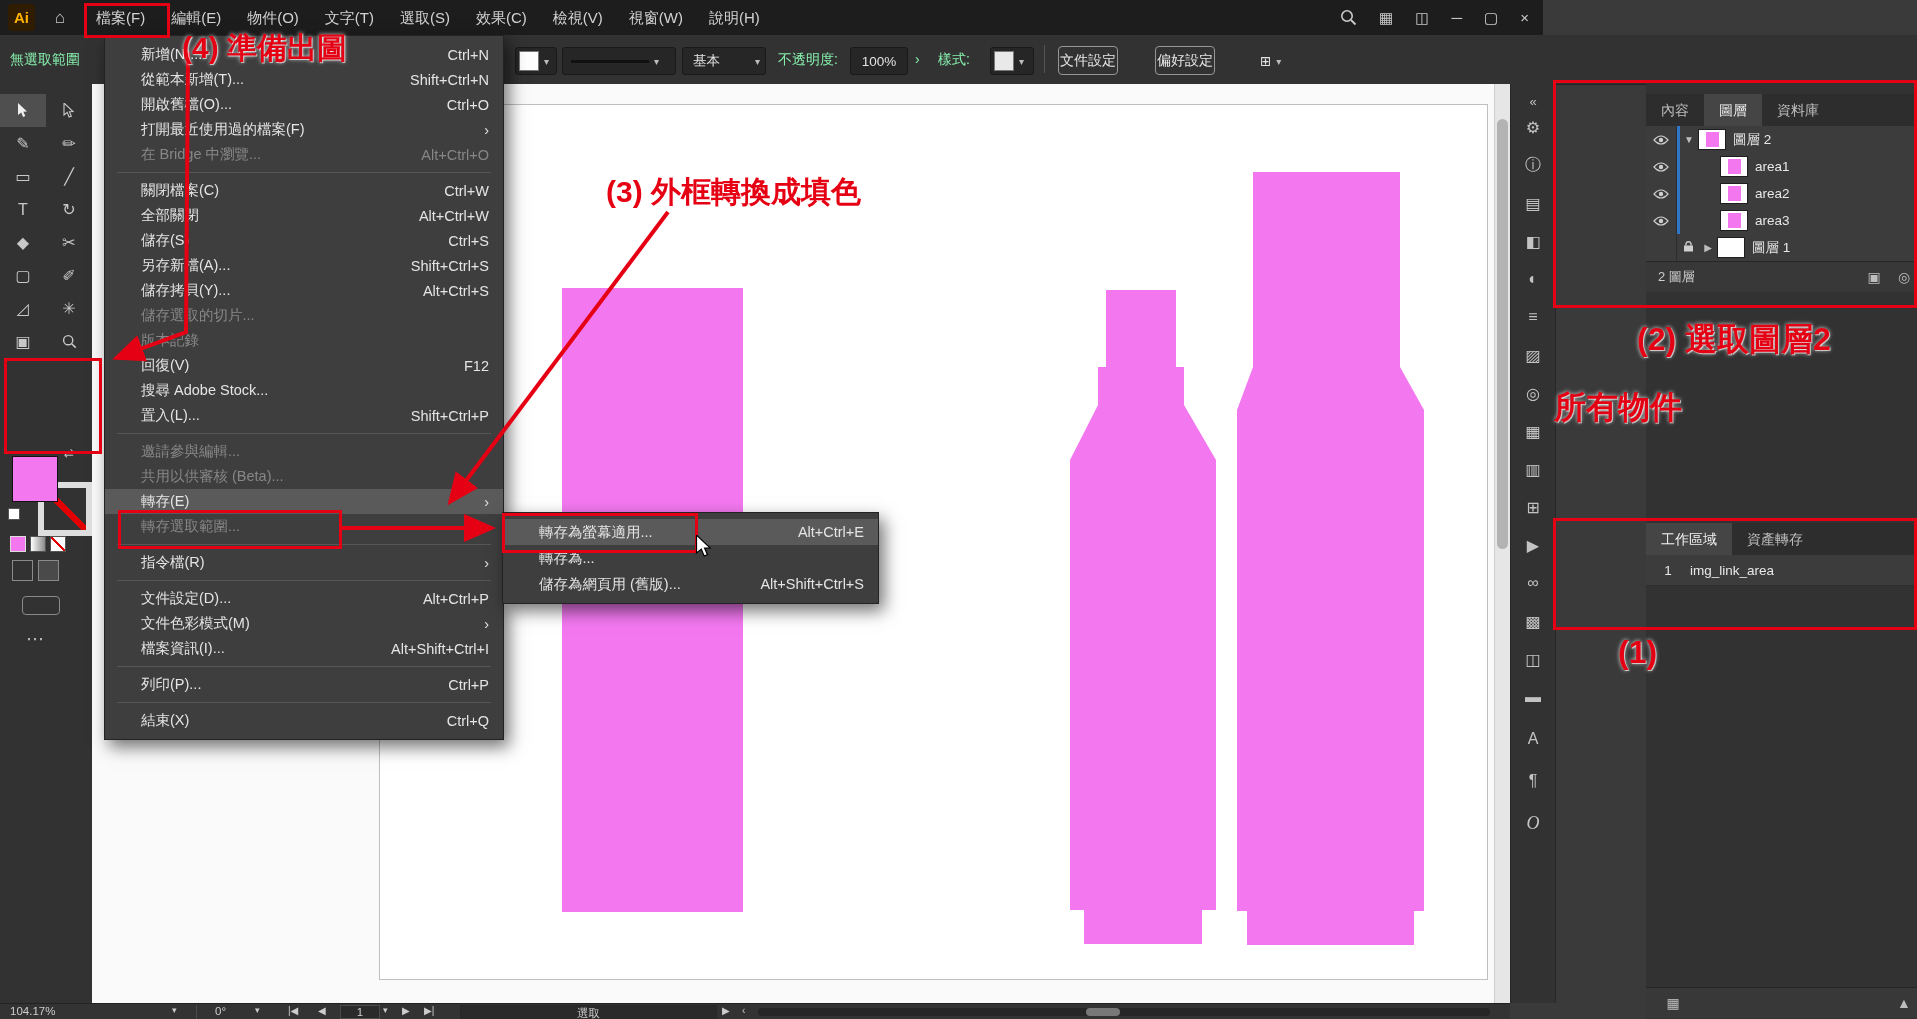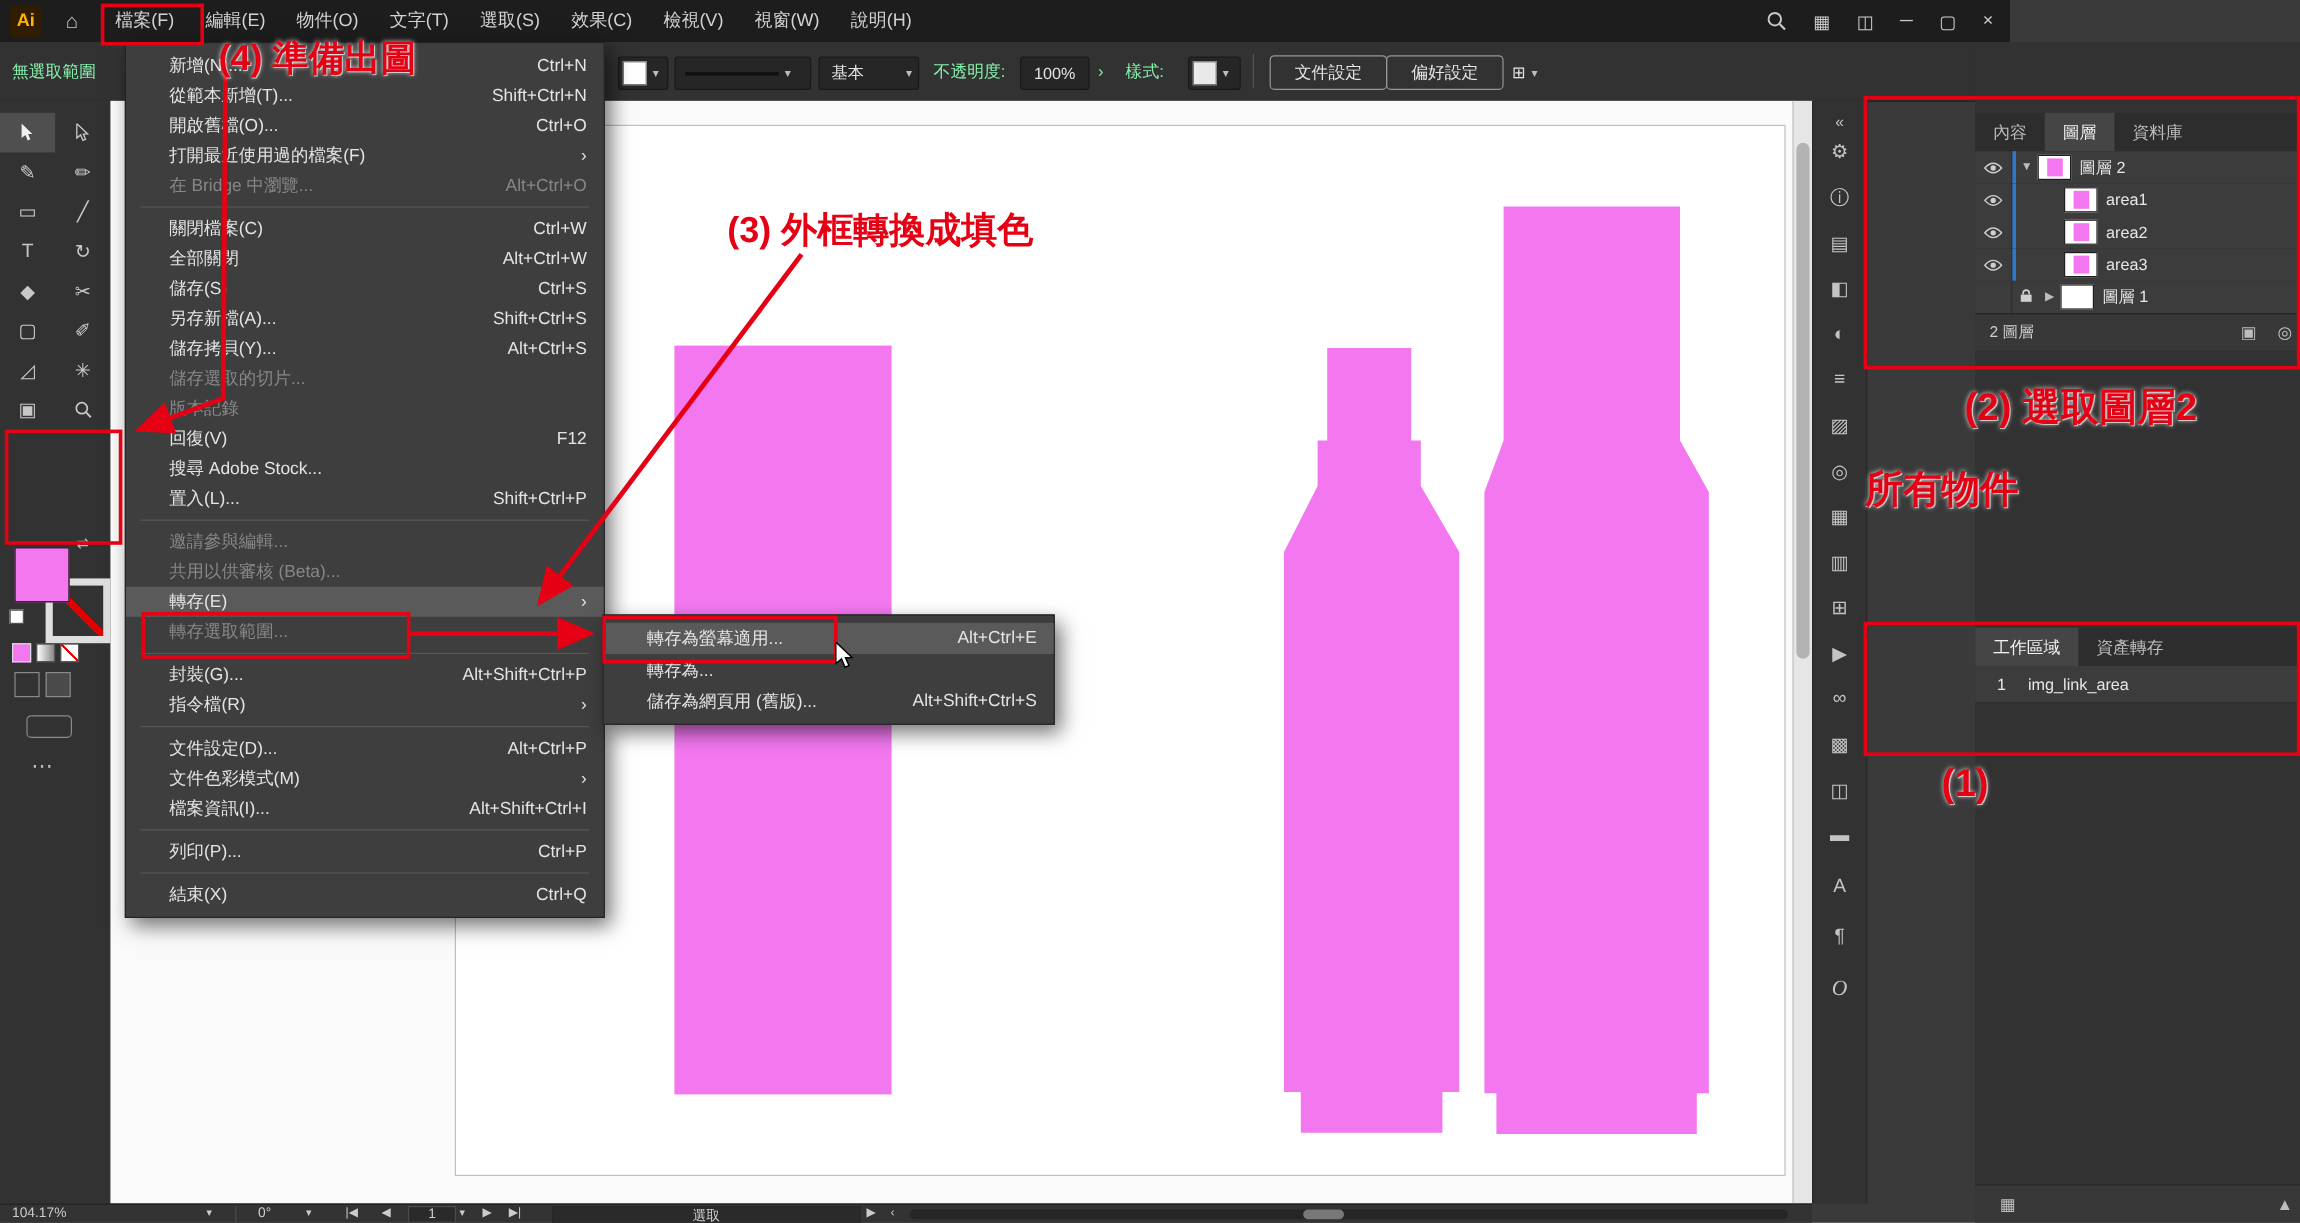--- a/index.html
+++ b/index.html
@@ -1,32 +1,32 @@
 <!DOCTYPE html>
 <html style="--magenta: #f378f0; --annotation_red: #e60013; --selection_blue: #2f76c9;"><head>
 <meta charset="utf-8">
 <style>
   html,body{margin:0;padding:0}
   body{position:relative;width:1917px;height:1019px;overflow:hidden;background:#3a3a3a;
        font-family:"Liberation Sans","DejaVu Sans",sans-serif;color:#d8d8d8}
   .abs{position:absolute}
   
-  .titlebar{position:absolute;left:0;top:0;width:1675px;height:35px;background:#1d1d1d;display:flex;align-items:center;z-index:50}
+  .titlebar{position:absolute;left:0;top:0;width:1543px;height:35px;background:#1d1d1d;display:flex;align-items:center;z-index:50}
   .ai-logo{width:27px;height:27px;margin-left:8px;border-radius:4px;background:#301c00;color:#ffb400;
            font-weight:bold;font-size:15px;display:flex;align-items:center;justify-content:center}
   .home{width:26px;margin-left:12px;text-align:center;font-size:17px;color:#c9c9c9}
   .menus{display:flex;margin-left:10px;height:35px}
   .menu{padding:0 13px;line-height:35px;font-size:15px;color:#d2d2d2;white-space:nowrap}
   .tb-right{margin-left:auto;display:flex;align-items:center;gap:22px;padding-right:14px;color:#c9c9c9;font-size:15px}
   
   .controlbar{position:absolute;left:0;top:35px;width:1917px;height:49px;background:#323232;border-bottom:1px solid #222}
   .cb-label{position:absolute;top:16px;font-size:14px;color:#86efac;white-space:nowrap}
   .cb-box{position:absolute;top:12px;height:26px;border:1px solid #191919;background:#262626;border-radius:3px;
           display:flex;align-items:center;font-size:13.5px;color:#e2e2e2}
-  .cb-btn{position:absolute;top:11px;height:27px;border:1px solid #969696;border-radius:4px;padding:0 20px;
+  .cb-btn{position:absolute;top:11px;height:27px;border:1px solid #969696;border-radius:4px;padding:0 1px;
           display:flex;align-items:center;font-size:14px;color:#e6e6e6}
   .cd{font-size:10px;color:#bdbdbd;margin:0 5px}
   
   .toolbar{position:absolute;left:0;top:84px;width:92px;height:919px;background:#323232;border-right:1px solid #262626}
   .tools{position:absolute;left:0;top:10px;width:92px;display:grid;grid-template-columns:46px 46px}
   .tool{height:33px;display:flex;align-items:center;justify-content:center;color:#c8c8c8;font-size:16px}
   .tool.active{background:#4f4f4f;color:#fff}
   
   .filemenu{position:absolute;left:104px;top:35px;width:398px;background:#3e3e3e;border:1px solid #232323;
             box-shadow:5px 7px 16px rgba(0,0,0,.55);padding:6px 0;z-index:60}
@@ -451,24 +451,20 @@
     </div>
   <div class="mi hl">
       <span>轉存(E)</span>
       <span class="ms">›</span>
     </div>
   <div class="mi dim">
       <span>轉存選取範圍...</span>
     </div>
   <div class="msep"></div>
   <div class="mi">
-      <span>封裝(G)...</span>
-      <span class="ms">Alt+Shift+Ctrl+P</span>
-    </div>
-  <div class="mi">
       <span>指令檔(R)</span>
       <span class="ms">›</span>
     </div>
   <div class="msep"></div>
   <div class="mi">
       <span>文件設定(D)...</span>
       <span class="ms">Alt+Ctrl+P</span>
     </div>
   <div class="mi">
       <span>文件色彩模式(M)</span>

